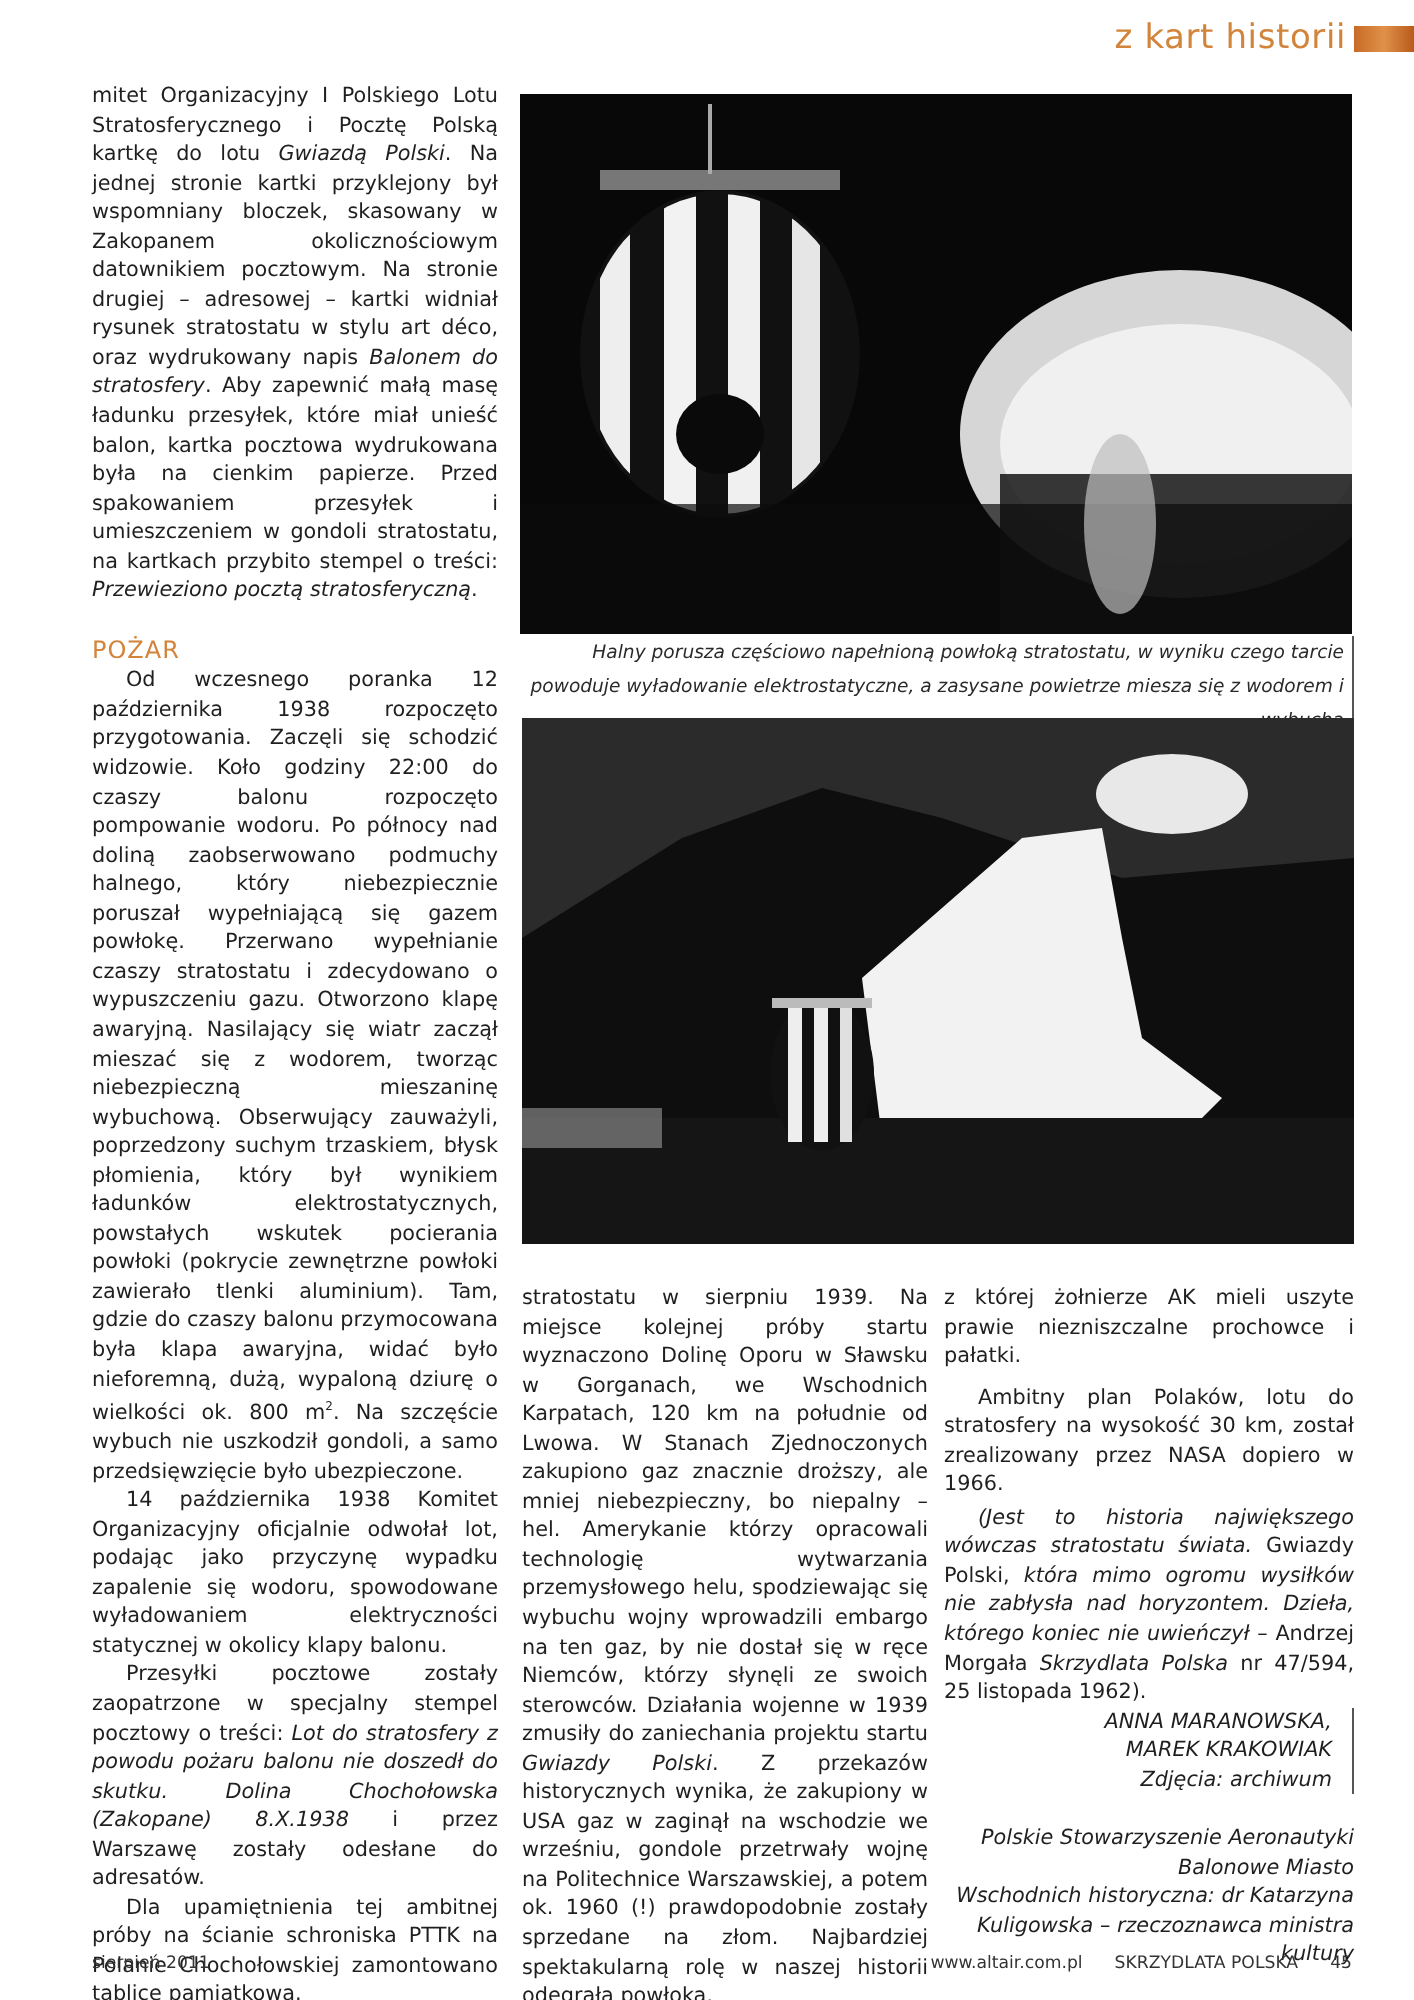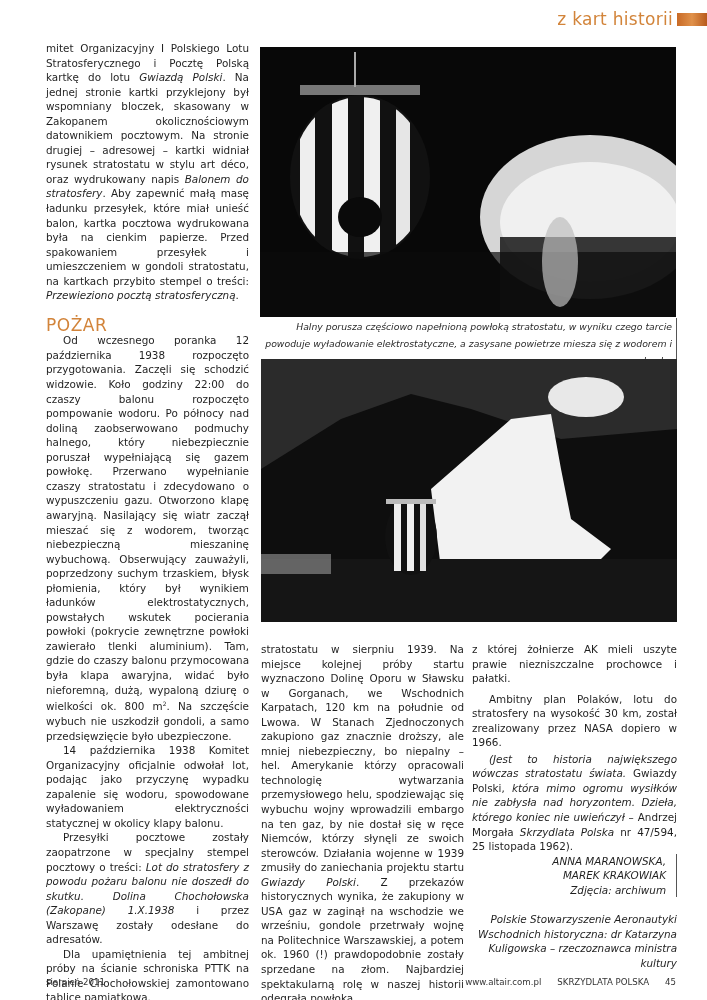--- a/index.html
+++ b/index.html
@@ -23,21 +23,21 @@
   .col {
     position:absolute; font-size:10.4px; line-height:14.55px;
     text-align:justify; hyphens:manual;
   }
   .col p { margin:0; }
   .col p.ind { text-indent:17px; }
   .col-left { left:46px; top:41px; width:203px; }
   .col-mid { left:261px; top:642px; width:203px; }
   .col-right { left:472px; top:642px; width:205px; }
   .section-heading {
-    color:#d2843a; font-size:17px; letter-spacing:0.5px;
+    color:#d2843a; font-size:12px; letter-spacing:0.5px;
     margin:15px 0 1px 0; text-align:left; font-weight:normal;
   }
   i { }
   .photo {
     position:absolute; background:#0b0b0b; overflow:hidden;
   }
   .photo-1 { left:260px; top:47px; width:416px; height:270px; }
   .photo-2 { left:261px; top:359px; width:416px; height:263px; background:#171717; }
   .caption {
     position:absolute; left:262px; top:318px; width:410px;
@@ -64,21 +64,21 @@
   <span class="header-title">z kart historii</span>
   <span class="header-block"></span>
 </div>
 
 <div class="col col-left">
   <p><span>mitet Organizacyjny I Polskiego Lotu Stratosferycznego i Pocztę Polską kartkę do lotu </span><i>Gwiazdą Polski</i><span>. Na jednej stronie kartki przyklejony był wspomniany bloczek, skasowany w Zakopanem okolicznościowym datownikiem pocztowym. Na stronie drugiej – adresowej – kartki widniał rysunek stratostatu w stylu art déco, oraz wydrukowany napis </span><i>Balonem do stratosfery</i><span>. Aby zapewnić małą masę ładunku przesyłek, które miał unieść balon, kartka pocztowa wydrukowana była na cienkim papierze. Przed spakowaniem przesyłek i umieszczeniem w gondoli stratostatu, na kartkach przybito stempel o treści: </span><i>Przewieziono pocztą stratosferyczną</i><span>.</span></p>
 
   <div class="section-heading">POŻAR</div>
   <p class="ind"><span>Od wczesnego poranka 12 października 1938 rozpoczęto przygotowania. Zaczęli się schodzić widzowie. Koło godziny 22:00 do czaszy balonu rozpoczęto pompowanie wodoru. Po północy nad doliną zaobserwowano podmuchy halnego, który niebezpiecznie poruszał wypełniającą się gazem powłokę. Przerwano wypełnianie czaszy stratostatu i zdecydowano o wypuszczeniu gazu. Otworzono klapę awaryjną. Nasilający się wiatr zaczął mieszać się z wodorem, tworząc niebezpieczną mieszaninę wybuchową. Obserwujący zauważyli, poprzedzony suchym trzaskiem, błysk płomienia, który był wynikiem ładunków elektrostatycznych, powstałych wskutek pocierania powłoki (pokrycie zewnętrzne powłoki zawierało tlenki aluminium). Tam, gdzie do czaszy balonu przymocowana była klapa awaryjna, widać było nieforemną, dużą, wypaloną dziurę o wielkości ok. 800 m</span><sup style="font-size:6px">2</sup><span>. Na szczęście wybuch nie uszkodził gondoli, a samo przedsięwzięcie było ubezpieczone.</span></p>
   <p class="ind">14 października 1938 Komitet Organizacyjny oficjalnie odwołał lot, podając jako przyczynę wypadku zapalenie się wodoru, spowodowane wyładowaniem elektryczności statycznej w okolicy klapy balonu.</p>
-  <p class="ind"><span>Przesyłki pocztowe zostały zaopatrzone w specjalny stempel pocztowy o treści: </span><i>Lot do stratosfery z powodu pożaru balonu nie doszedł do skutku. Dolina Chochołowska (Zakopane) 1.X.1938</i><span> i przez Warszawę zostały odesłane do adresatów.</span></p>
+  <p class="ind"><span>Przesyłki pocztowe zostały zaopatrzone w specjalny stempel pocztowy o treści: </span><i>Lot do stratosfery z powodu pożaru balonu nie doszedł do skutku. Dolina Chochołowska (Zakopane) 8.X.1938</i><span> i przez Warszawę zostały odesłane do adresatów.</span></p>
   <p class="ind">Dla upamiętnienia tej ambitnej próby na ścianie schroniska PTTK na Polanie Chochołowskiej zamontowano tablicę pamiątkową.</p>
 
 </div>
 
 <div class="photo photo-1" title="Striped gondola and partially inflated balloon envelope at night">
   <svg width="416" height="270" viewBox="0 0 416 270">
     <rect width="416" height="270" fill="#080808"></rect>
     <ellipse cx="330" cy="170" rx="110" ry="82" fill="#e8e8e8" opacity="0.92"></ellipse>
     <ellipse cx="330" cy="175" rx="90" ry="60" fill="#f6f6f6" opacity="0.8"></ellipse>
     <rect x="240" y="190" width="176" height="80" fill="#151515" opacity="0.85"></rect>
@@ -130,20 +130,21 @@
   <p>z której żołnierze AK mieli uszyte prawie niezniszczalne prochowce i pałatki.</p>
   <p class="ind" style="margin-top:6px">Ambitny plan Polaków, lotu do stratosfery na wysokość 30 km, został zrealizowany przez NASA dopiero w 1966.</p>
   <p class="ind" style="margin-top:2px"><i>(Jest to historia największego wówczas stratostatu świata.</i><span> Gwiazdy Polski, </span><i>która mimo ogromu wysiłków nie zabłysła nad horyzontem. Dzieła, którego koniec nie uwieńczył</i><span> – Andrzej Morgała </span><i>Skrzydlata Polska</i><span> nr 47/594, 25 listopada 1962).</span></p>
   <div class="signature">
     <div>ANNA MARANOWSKA,</div>
     <div>MAREK KRAKOWIAK</div>
     <div>Zdjęcia: archiwum</div>
   </div>
   <div class="credits">
     <div>Polskie Stowarzyszenie Aeronautyki</div>
+    <div>Balonowe Miasto</div>
     <div>Wschodnich historyczna: dr Katarzyna</div>
     <div>Kuligowska – rzeczoznawca ministra kultury</div>
   </div>
 </div>
 
 <div class="footer footer-left">sierpień 2011</div>
 <div class="footer footer-right">
   <span>www.altair.com.pl</span>
   <span>SKRZYDLATA POLSKA</span>
   <span>45</span>

